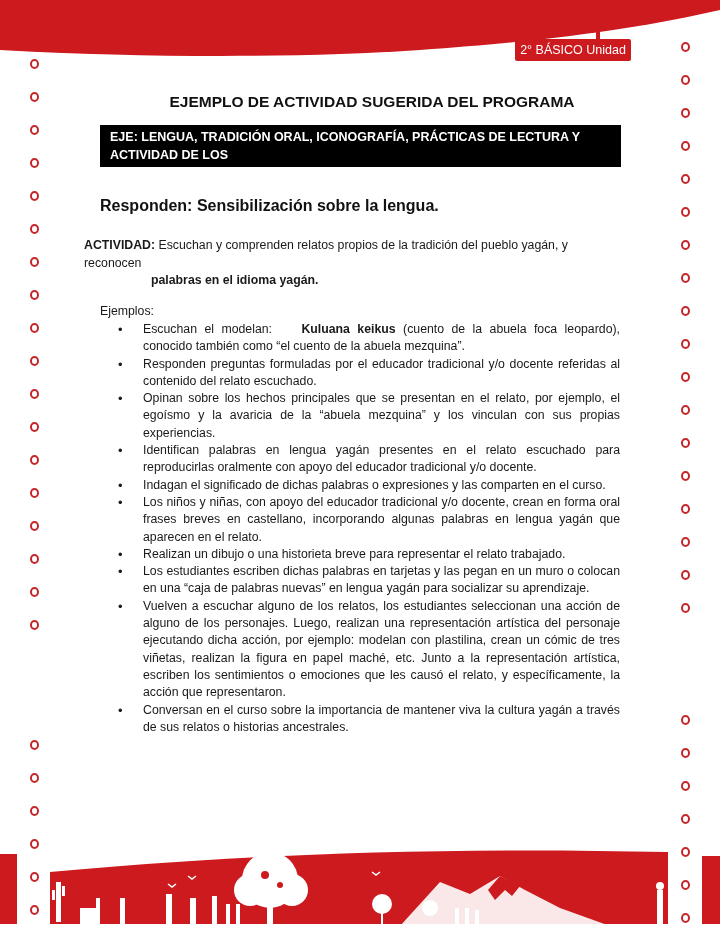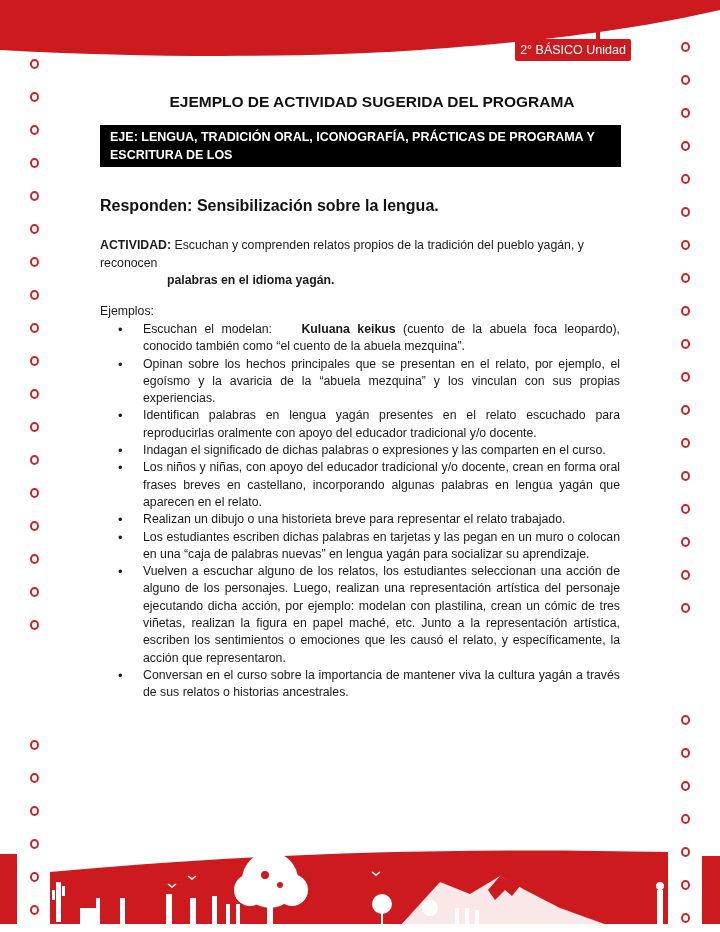--- a/index.html
+++ b/index.html
@@ -25,21 +25,21 @@
       font-weight: bold; font-size: 15.5px; color: #111; margin-left: 12px;
     }
     .eje {
       position: absolute; left: 100px; top: 125px; width: 521px; height: 42px;
       background: #000; color: #fff; font-weight: bold; font-size: 12.5px;
       padding: 3px 10px; line-height: 18px;
     }
     .context {
       position: absolute; left: 100px; top: 197px; font-weight: bold; font-size: 16px; color: #111;
     }
-    .actividad { position: absolute; left: 100px; top: 237px; width: 535px; font-size: 12.3px; line-height: 17.5px; }
+    .actividad { position: absolute; left: 84px; top: 237px; width: 535px; font-size: 12.3px; line-height: 17.5px; }
     .actividad .lab { font-weight: bold; }
     .actividad .l2 { padding-left: 67px; font-weight: bold; }
 
     .ejemplos-label { position: absolute; left: 100px; top: 304px; font-size: 12.3px; }
     .list { position: absolute; left: 118px; top: 321px; width: 502px; list-style: none; font-size: 12.3px; line-height: 17.3px; }
     .list li { position: relative; padding-left: 25px; text-align: justify; }
     .list li::before { content: "•"; position: absolute; left: 0; top: 0; font-size: 13px; }
     .list b { font-weight: bold; margin-left: 22px; }
 
     .bottom-art { position: absolute; left: 0; top: 820px; width: 720px; height: 112px; }
@@ -101,35 +101,36 @@
     <div class="dot" style="left: 681px; top: 781px;"></div>
     <div class="dot" style="left: 681px; top: 814px;"></div>
     <div class="dot" style="left: 681px; top: 847px;"></div>
     <div class="dot" style="left: 681px; top: 880px;"></div>
     <div class="dot" style="left: 681px; top: 913px;"></div>
   </div>
 
 <div class="title">EJEMPLO DE ACTIVIDAD SUGERIDA DEL PROGRAMA</div>
 
 <div class="eje">
-  <div>EJE: LENGUA, TRADICIÓN ORAL, ICONOGRAFÍA, PRÁCTICAS DE PROGRAMA Y ESCRITURA DE LOS</div>
+  <div>EJE: LENGUA, TRADICIÓN ORAL, ICONOGRAFÍA, PRÁCTICAS DE LECTURA Y ACTIVIDAD DE LOS</div>
   <div>EJEMPLO ORIGINARIOS.</div>
 </div>
 
 <div class="context">Responden: Sensibilización sobre la lengua.</div>
 
 <div class="actividad">
   <div><span class="lab">ACTIVIDAD:</span><span> Escuchan y comprenden relatos propios de la tradición del pueblo yagán, y   reconocen</span></div>
   <div class="l2">palabras en el idioma yagán.</div>
 </div>
 
 <div class="ejemplos-label">Ejemplos:</div>
 
 <ul class="list">
   <li><span>Escuchan el modelan: </span><b>Kuluana keikus</b><span> (cuento de la abuela foca leopardo), conocido también como “el cuento de la abuela mezquina”.</span></li>
+  <li><span>Responden preguntas formuladas por el educador tradicional y/o docente referidas al contenido del relato escuchado.</span></li>
   <li><span>Opinan sobre los hechos principales que se presentan en el relato, por ejemplo, el egoísmo y la avaricia de la “abuela mezquina” y los vinculan con sus propias experiencias.</span></li>
   <li><span>Identifican palabras en lengua yagán presentes en el relato escuchado para reproducirlas oralmente con apoyo del educador tradicional y/o docente.</span></li>
   <li><span>Indagan el significado de dichas palabras o expresiones y las comparten en el curso.</span></li>
   <li><span>Los niños y niñas, con apoyo del educador tradicional y/o docente, crean en forma oral frases breves en castellano, incorporando algunas palabras en lengua yagán que aparecen en el relato.</span></li>
   <li><span>Realizan un dibujo o una historieta breve para representar el relato trabajado.</span></li>
   <li><span>Los estudiantes escriben dichas palabras en tarjetas y las pegan en un muro o colocan en una “caja de palabras nuevas” en lengua yagán para socializar su aprendizaje.</span></li>
   <li><span>Vuelven a escuchar alguno de los relatos, los estudiantes seleccionan una acción de alguno de los personajes. Luego, realizan una representación artística del personaje ejecutando dicha acción, por ejemplo: modelan con plastilina, crean un cómic de tres viñetas, realizan la figura en papel maché, etc. Junto a la representación artística, escriben los sentimientos o emociones que les causó el relato, y específicamente, la acción que representaron.</span></li>
   <li><span>Conversan en el curso sobre la importancia de mantener viva la cultura yagán a través de sus relatos o historias ancestrales.</span></li>
 </ul>
 

